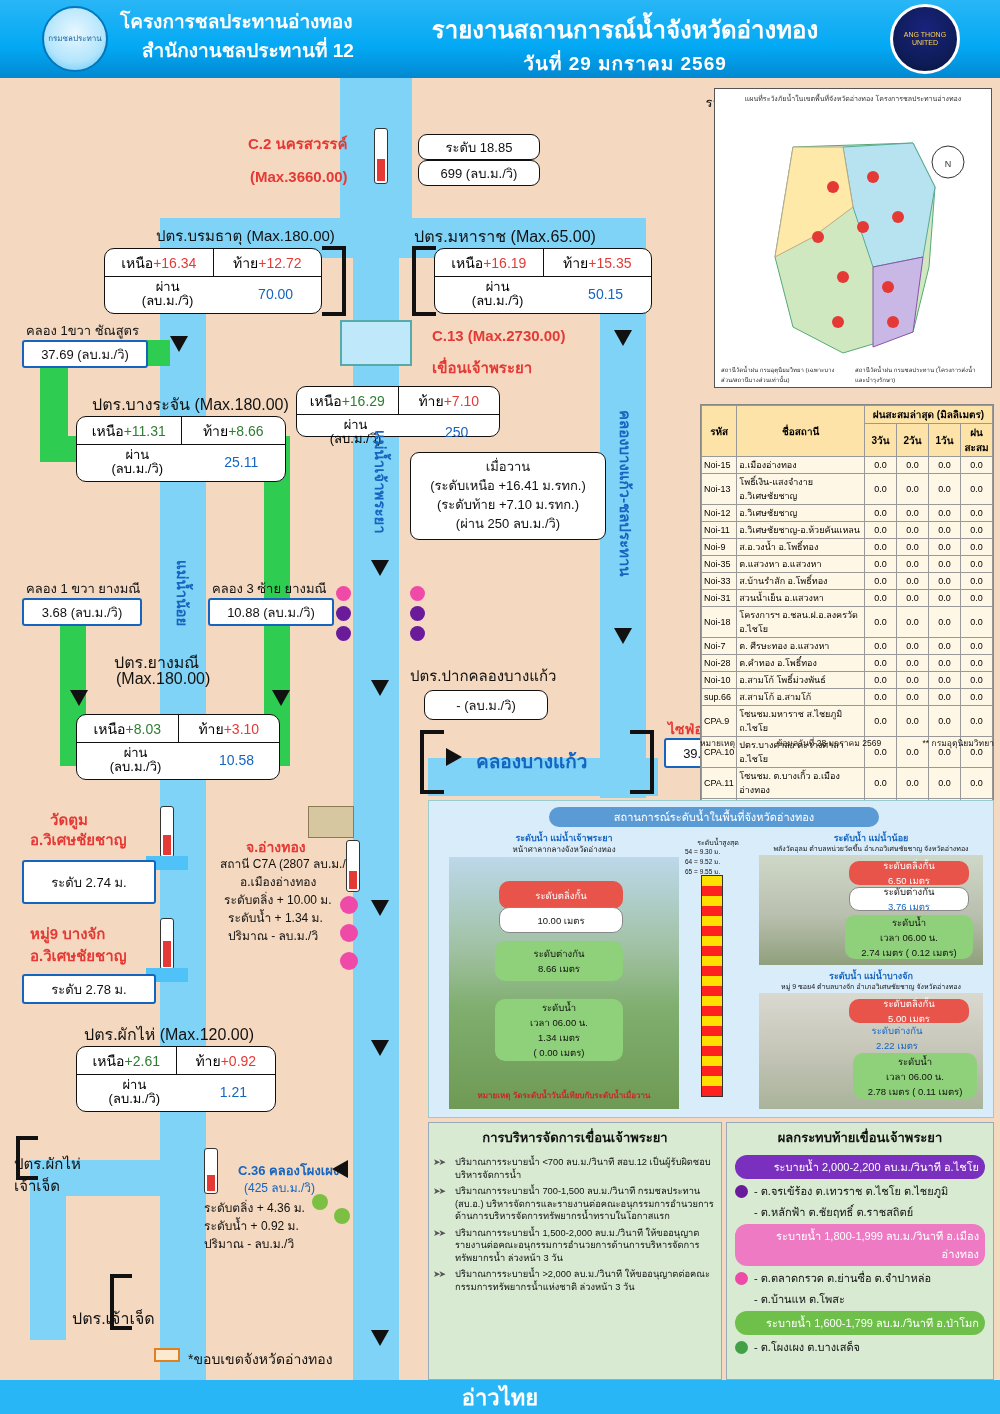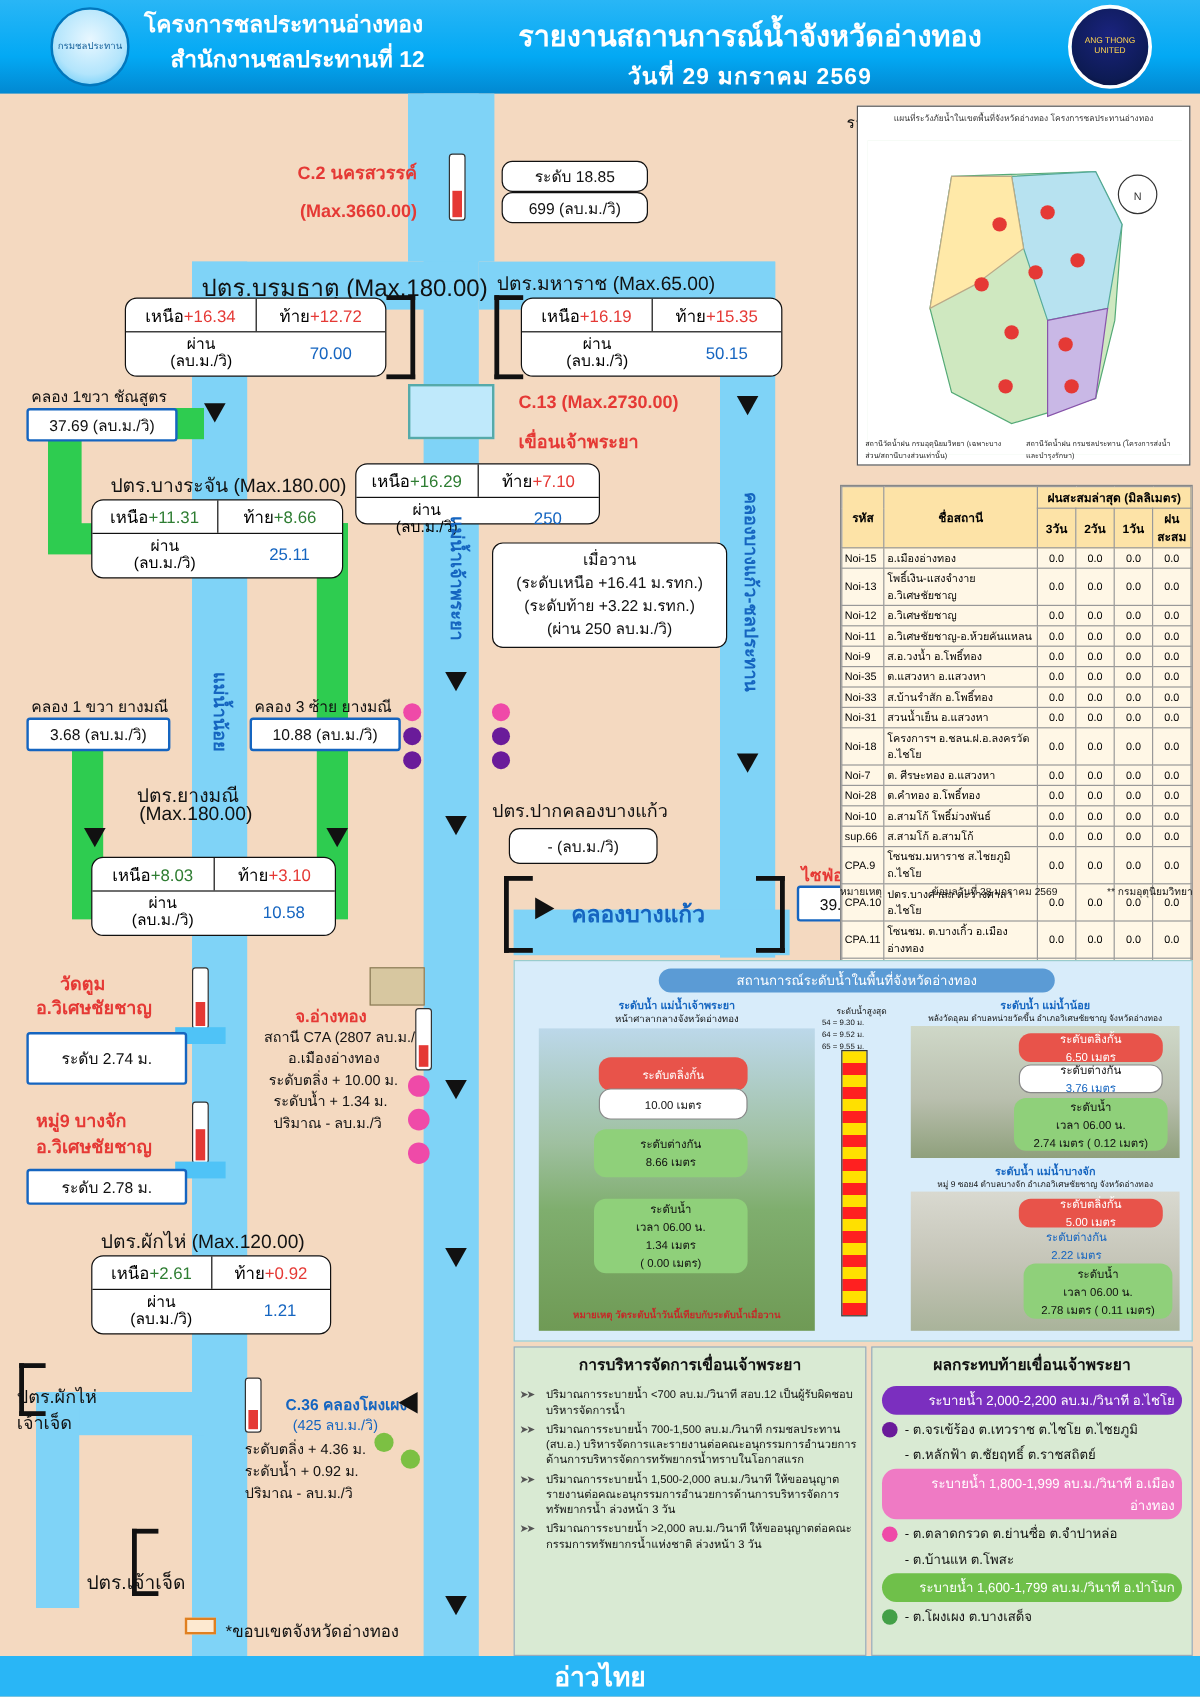--- a/index.html
+++ b/index.html
@@ -174,21 +174,21 @@
   <div class="river-green" style="left:60px;top:610px;width:26px;height:156px;"></div>
 
   <div class="lbl-red" style="left:248px;top:132px;">C.2 นครสวรรค์</div>
   <div class="lbl-red" style="left:250px;top:168px;">(Max.3660.00)</div>
   <div class="gauge" style="left:374px;top:128px;height:56px;">
       <i style="height:22px;"></i>
     </div>
   <div class="wbox" style="left:418px;top:134px;width:122px;height:26px;">ระดับ 18.85</div>
   <div class="wbox" style="left:418px;top:160px;width:122px;height:26px;">699 (ลบ.ม./วิ)</div>
 
-  <div class="lbl" style="left:168px;top:224px;font-size:20px;">ปตร.บรมธาตุ (Max.180.00)</div>
+  <div class="lbl" style="left:156px;top:224px;font-size:15px;">ปตร.บรมธาตุ (Max.180.00)</div>
   <div class="stn" style="left:104px;top:248px;width:218px;height:66px;">
     <div class="row1">
       <div class="c l">
           <span>เหนือ<span class="red-num">+16.34</span></span>
         </div>
       <div class="c">
           <span>ท้าย<span class="red-num">+12.72</span></span>
         </div>
     </div>
     <div class="row2">
@@ -232,21 +232,21 @@
         </div>
     </div>
     <div class="row2">
       <div class="k">ผ่าน<br>(ลบ.ม./วิ)</div>
       <div class="v">250</div>
     </div>
   </div>
   <div class="wbox" style="left:410px;top:452px;width:196px;height:88px;flex-direction:column;line-height:1.45;">
     <div>เมื่อวาน</div>
     <div>(ระดับเหนือ  +16.41  ม.รทก.)</div>
-    <div>(ระดับท้าย   +3.22  ม.รทก.)</div>
+    <div>(ระดับท้าย   +7.10  ม.รทก.)</div>
     <div>(ผ่าน 250 ลบ.ม./วิ)</div>
   </div>
 
   <div class="lbl" style="left:92px;top:392px;font-size:16px;">ปตร.บางระจัน (Max.180.00)</div>
   <div class="stn" style="left:76px;top:416px;width:210px;height:66px;">
     <div class="row1">
       <div class="c l">
           <span>เหนือ<span class="green-num">+11.31</span></span>
         </div>
       <div class="c">

